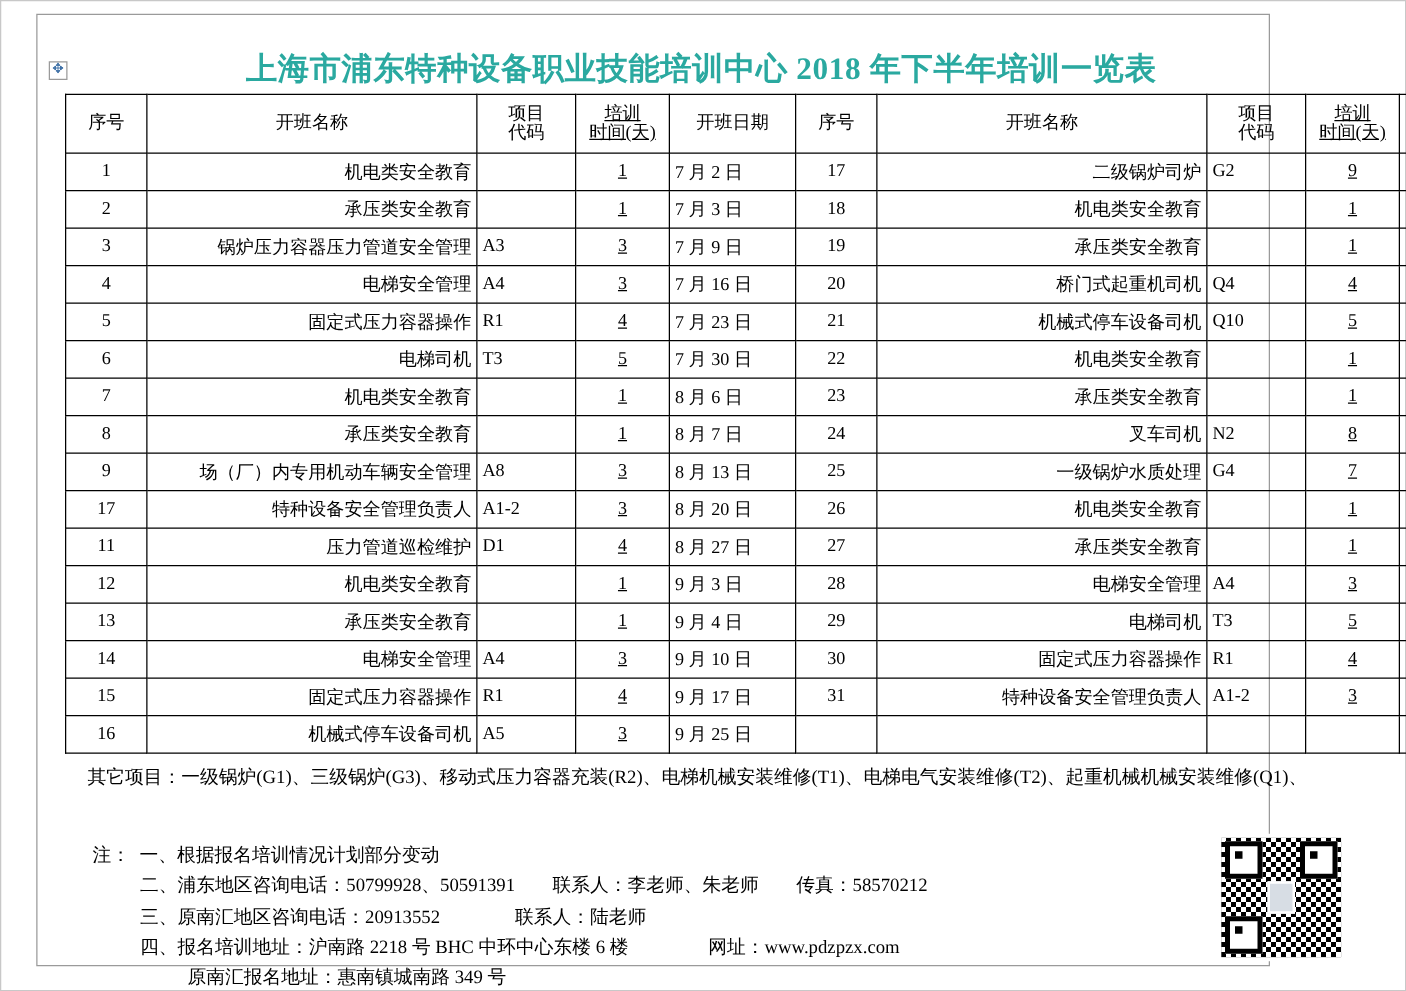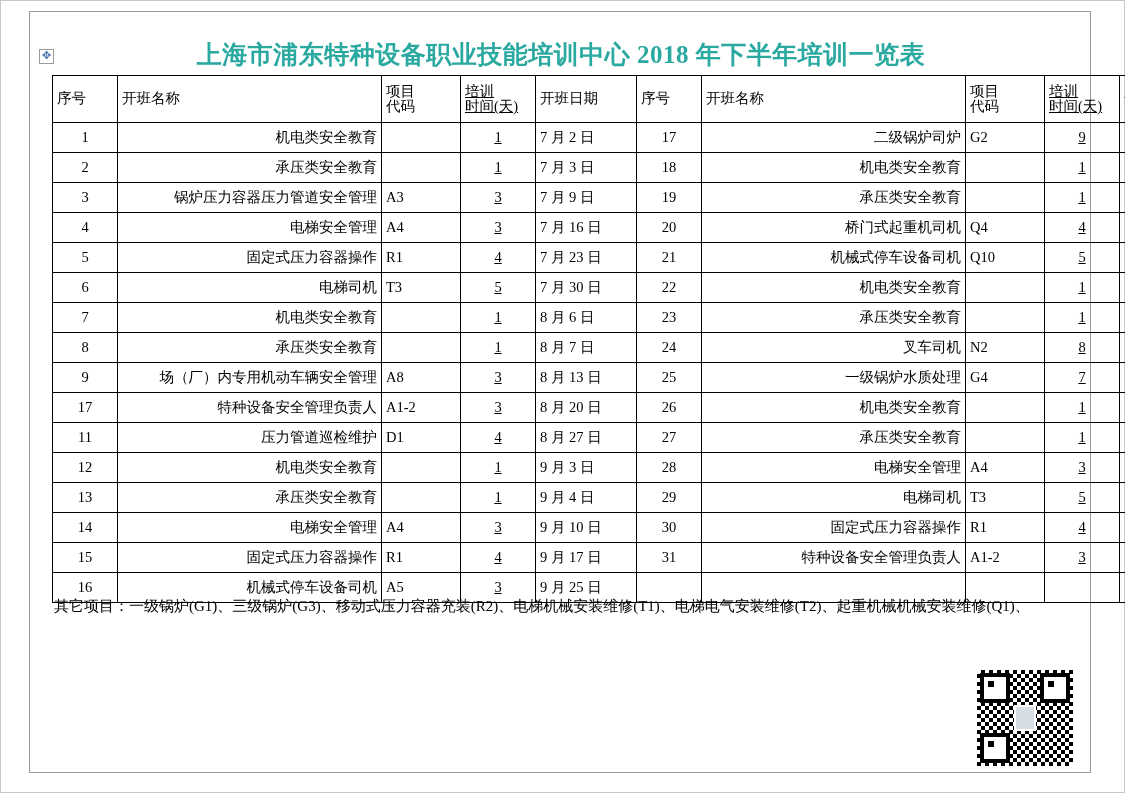--- a/index.html
+++ b/index.html
@@ -19,21 +19,21 @@
     width: 1125px;
     height: 793px;
     box-sizing: border-box;
     border: 1px solid #c8c8c8;
     background: #ffffff;
   }
   .doc-frame {
     position: absolute;
     left: 28px;
     top: 10px;
-    width: 1062px;
+    width: 987px;
     height: 762px;
     border: 1px solid #9a9a9a;
     box-sizing: border-box;
     background: #ffffff;
   }
   .move-handle {
     position: absolute;
     left: 38px;
     top: 48px;
     width: 13px;
@@ -73,37 +73,37 @@
     border: 1px solid #000000;
     font-size: 14.5px;
     height: 29px;
     padding: 0 4px;
     font-weight: normal;
     font-family: "Liberation Serif", "DejaVu Serif", serif;
   }
   table.main th {
     font-weight: normal;
     height: 46px;
-    text-align: left;
+    text-align: center;
     line-height: 1.05;
   }
   .c-seq   { width: 56px;  text-align: center; }
   .c-name  { width: 255px; text-align: right; padding-left: 8px; }
   .c-code  { width: 70px;  }
   .c-days  { width: 66px;  text-align: center; text-decoration: underline; }
   .c-date  { width: 92px;  }
   .notes {
     position: absolute;
     left: 24px;
     top: 583px;
     width: 1010px;
     font-size: 15px;
     line-height: 1.55;
   }
-  .notes p { margin: 0; }
+  .notes p { margin: 16px; }
   .note-block {
     position: absolute;
     left: 44px;
     top: 661px;
     width: 900px;
     font-size: 15px;
     line-height: 1.62;
   }
   .note-line {
     display: block;
@@ -384,20 +384,27 @@
             <td class="c-date"></td>
           </tr>
         </tbody>
       </table>
     </div>
 
     <div class="notes">
       <p>其它项目：一级锅炉(G1)、三级锅炉(G3)、移动式压力容器充装(R2)、电梯机械安装维修(T1)、电梯电气安装维修(T2)、起重机械机械安装维修(Q1)、</p>
     </div>
 
+    <div class="note-block">
+      <span class="note-line">注：  一、根据报名培训情况计划部分变动</span>
+      <span class="note-line indent-1">二、浦东地区咨询电话：50799928、50591391        联系人：李老师、朱老师        传真：58570212</span>
+      <span class="note-line indent-1">三、原南汇地区咨询电话：20913552                联系人：陆老师</span>
+      <span class="note-line indent-1">四、报名培训地址：沪南路 2218 号 BHC 中环中心东楼 6 楼                 网址：www.pdzpzx.com</span>
+      <span class="note-line indent-2">原南汇报名地址：惠南镇城南路 349 号</span>
+    </div>
 
     <div class="qr">
       <div class="qr-eye tl">
           <i></i>
         </div>
       <div class="qr-eye tr">
           <i></i>
         </div>
       <div class="qr-eye bl">
           <i></i>

